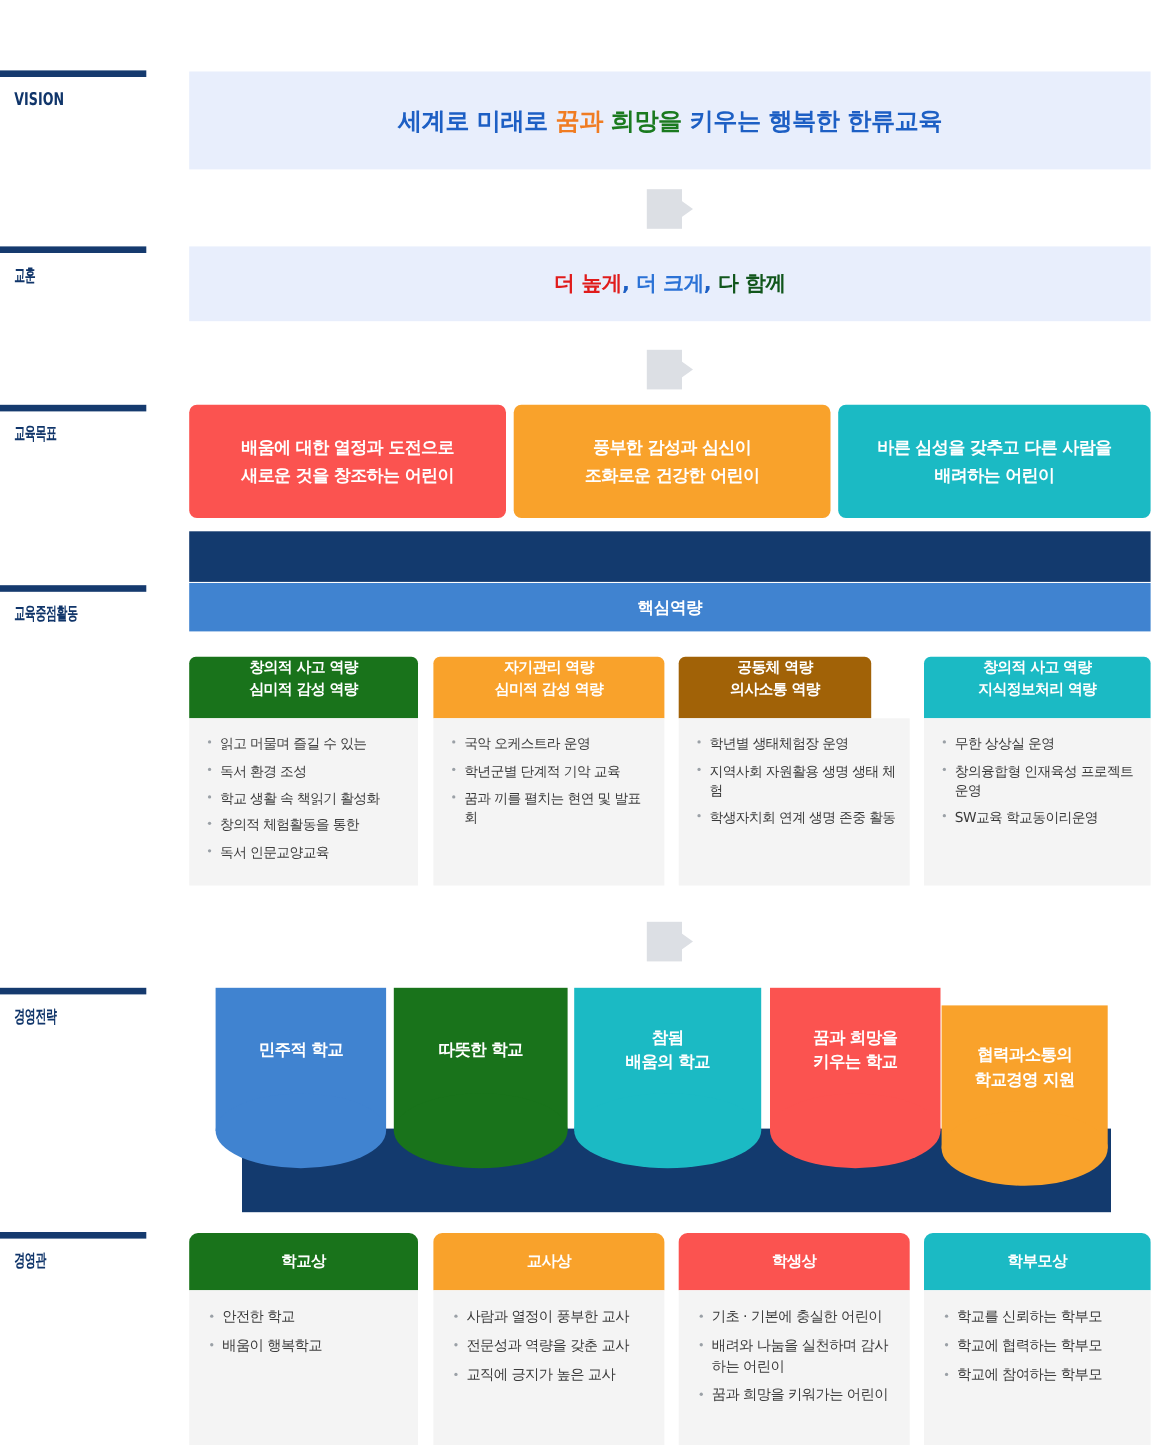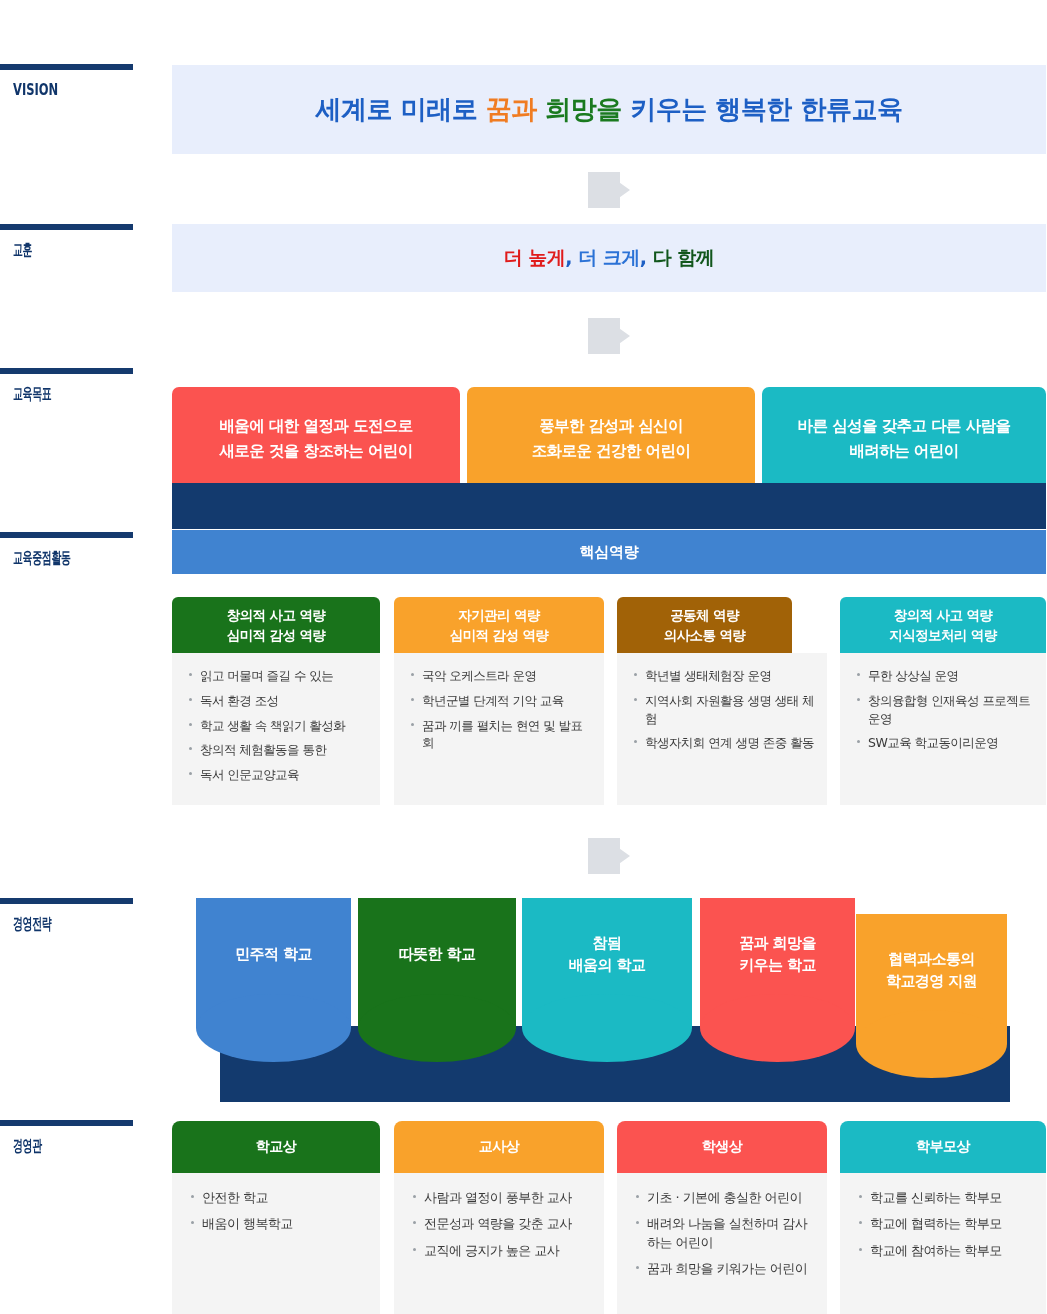--- a/index.html
+++ b/index.html
@@ -17,59 +17,59 @@
   .sect-label .txt{
     position:absolute;left:13px;top:16px;width:160px;
     color:#10356a;font-weight:bold;font-size:16px;letter-spacing:-0.5px;
     transform:scaleX(0.62);transform-origin:left center;white-space:nowrap;
   }
   .sect-label .txt.latin{letter-spacing:0px;transform:scaleX(0.72);}
 
   
   .pale-banner{background:#e8eefc;display:flex;align-items:center;justify-content:center;}
   .pale-banner .line{font-weight:bold;white-space:nowrap;}
-  .vision-text{font-size:26px;letter-spacing:-0.5px;}
+  .vision-text{font-size:22px;letter-spacing:-0.5px;}
   .motto-text{font-size:19px;letter-spacing:-0.5px;}
   .c-blue{color:#1d5fc4;}
   .c-orange{color:#f07c22;}
   .c-green{color:#1a7a1f;}
   .c-red{color:#e01b1b;}
   .c-dgreen{color:#11561c;}
   .c-mblue{color:#2b72d6;}
 
   
   .arrow-conn{width:46px;height:44px;}
   .arrow-conn .body{position:absolute;left:0;top:0;width:32px;height:36px;background:#dcdfe4;}
   .arrow-conn .head{
     position:absolute;left:28px;top:8px;width:0;height:0;
     border-top:10px solid transparent;border-bottom:10px solid transparent;
     border-left:14px solid #dcdfe4;
   }
 
   
   .goal-card{
     border-radius:7px;color:#fff;font-weight:bold;font-size:15.5px;line-height:1.55;
-    letter-spacing:-0.6px;display:flex;align-items:center;justify-content:center;text-align:center;margin-top:19px;
+    letter-spacing:-0.6px;display:flex;align-items:center;justify-content:center;text-align:center;
   }
   .goal-card .inner{padding:0 10px;}
 
   
   .navy-bar{background:#133a6e;}
 
   
   .core-bar{
     background:#4083d0;color:#fff;font-weight:bold;font-size:15px;letter-spacing:-0.3px;
     display:flex;align-items:center;justify-content:center;
   }
 
   
   .comp-head{
     border-radius:6px 6px 0 0;color:#fff;text-align:center;font-weight:bold;
     font-size:13.5px;line-height:1.5;letter-spacing:-0.6px;
-    display:flex;flex-direction:column;align-items:center;justify-content:center;
+    display:flex;flex-direction:column;align-items:center;
   }
   .comp-body{
     background:#f4f4f4;padding:14px 12px 10px 16px;
   }
   ul.bullets{list-style:none;margin:0;padding:0;}
   ul.bullets li{
     position:relative;padding-left:12px;margin-bottom:7px;
     font-size:12.5px;line-height:1.42;color:#3a3a3a;letter-spacing:-0.55px;
   }
   ul.bullets li:before{

